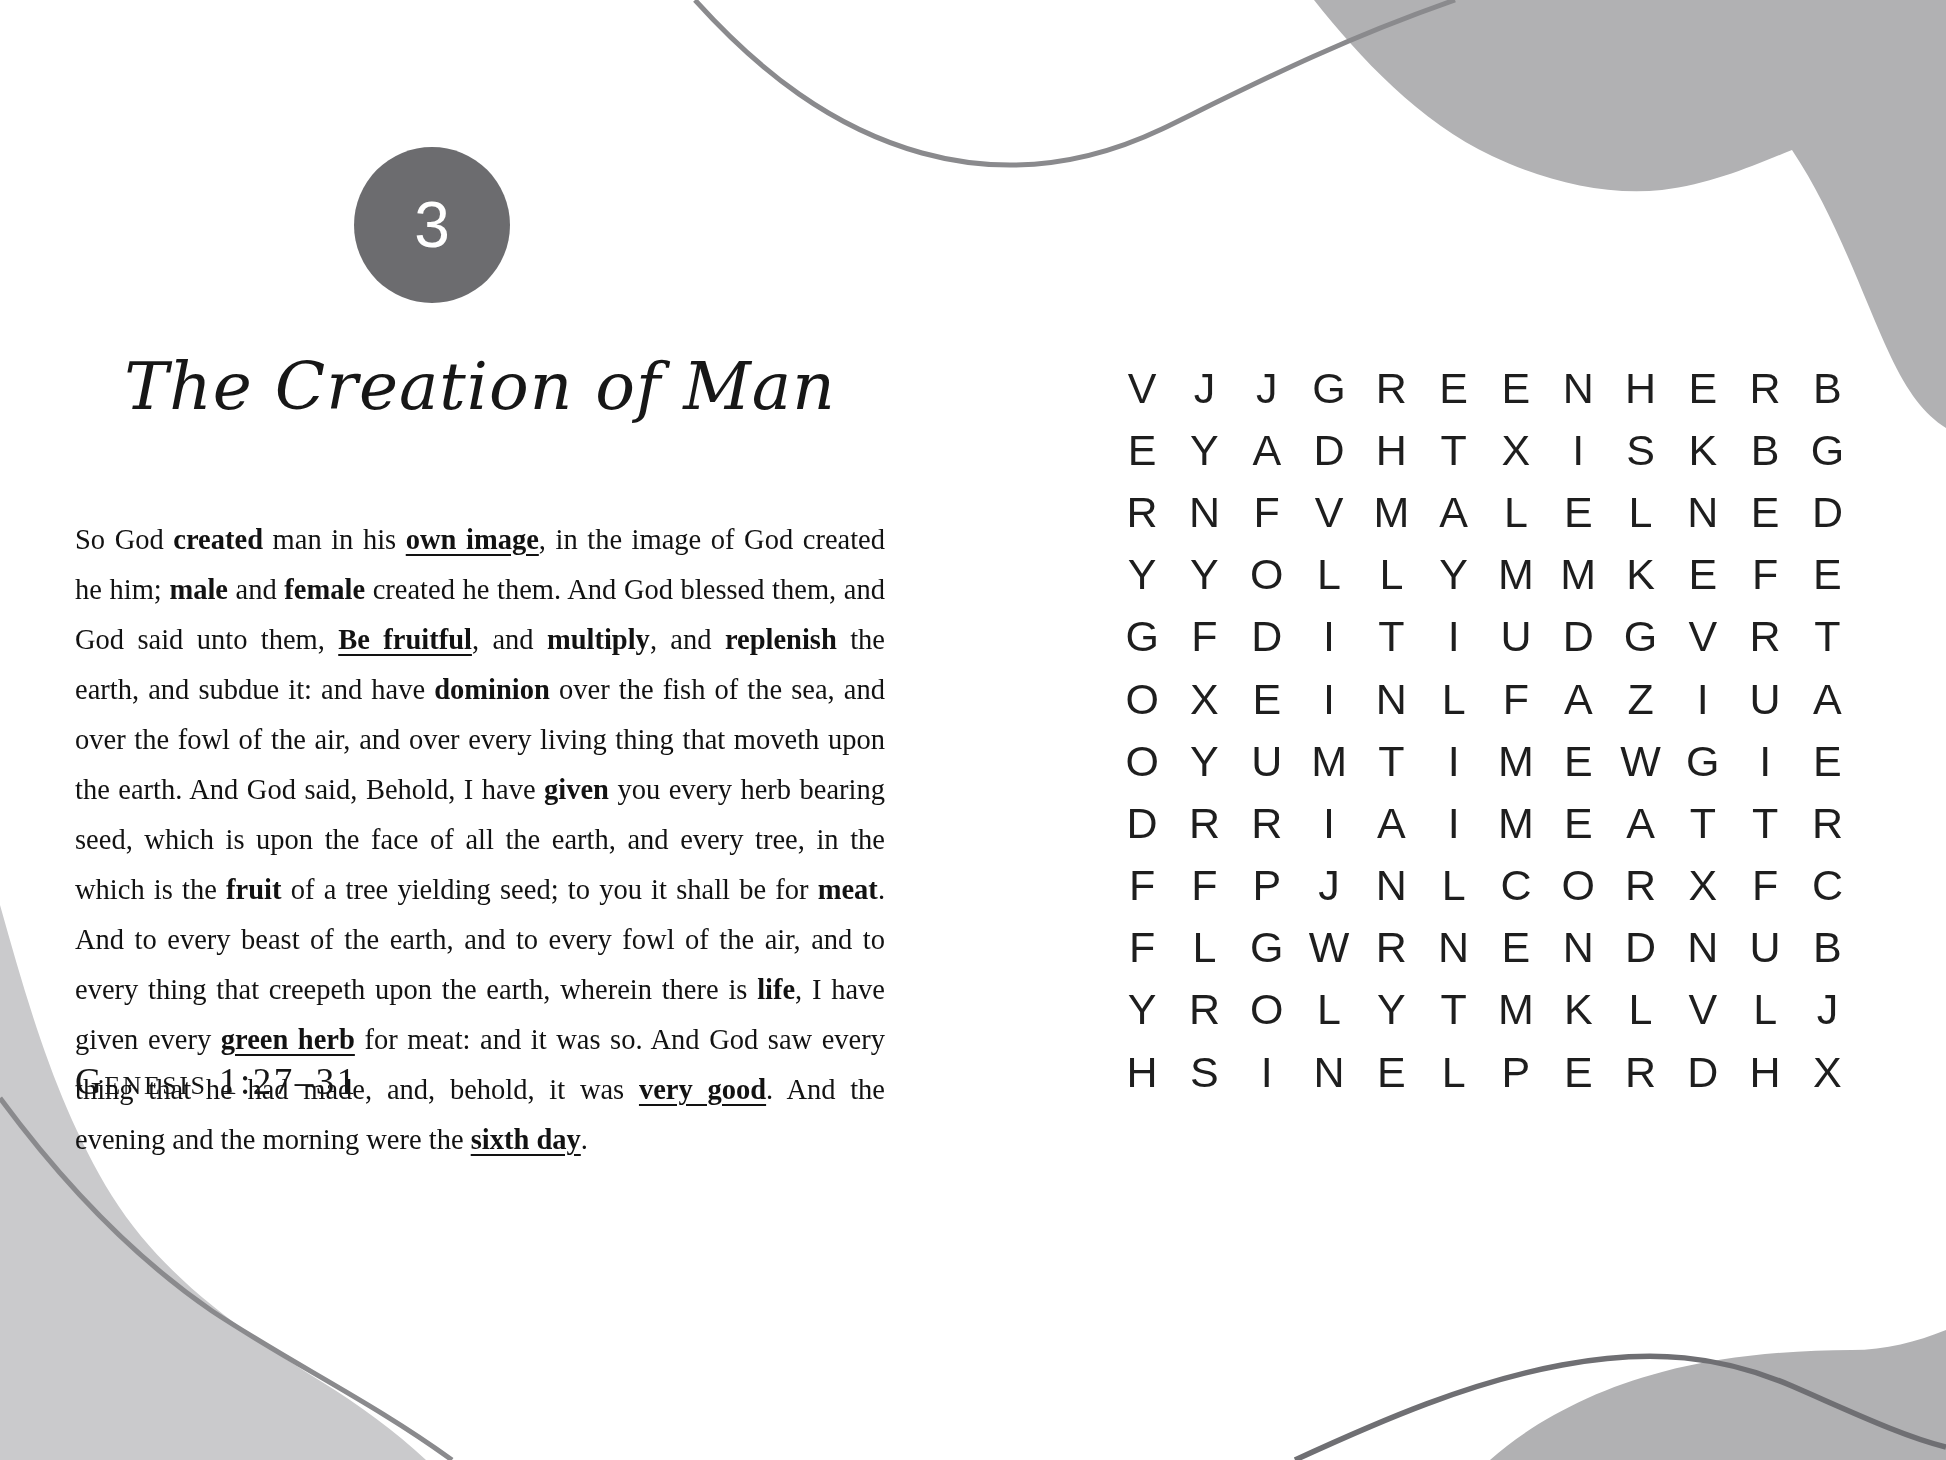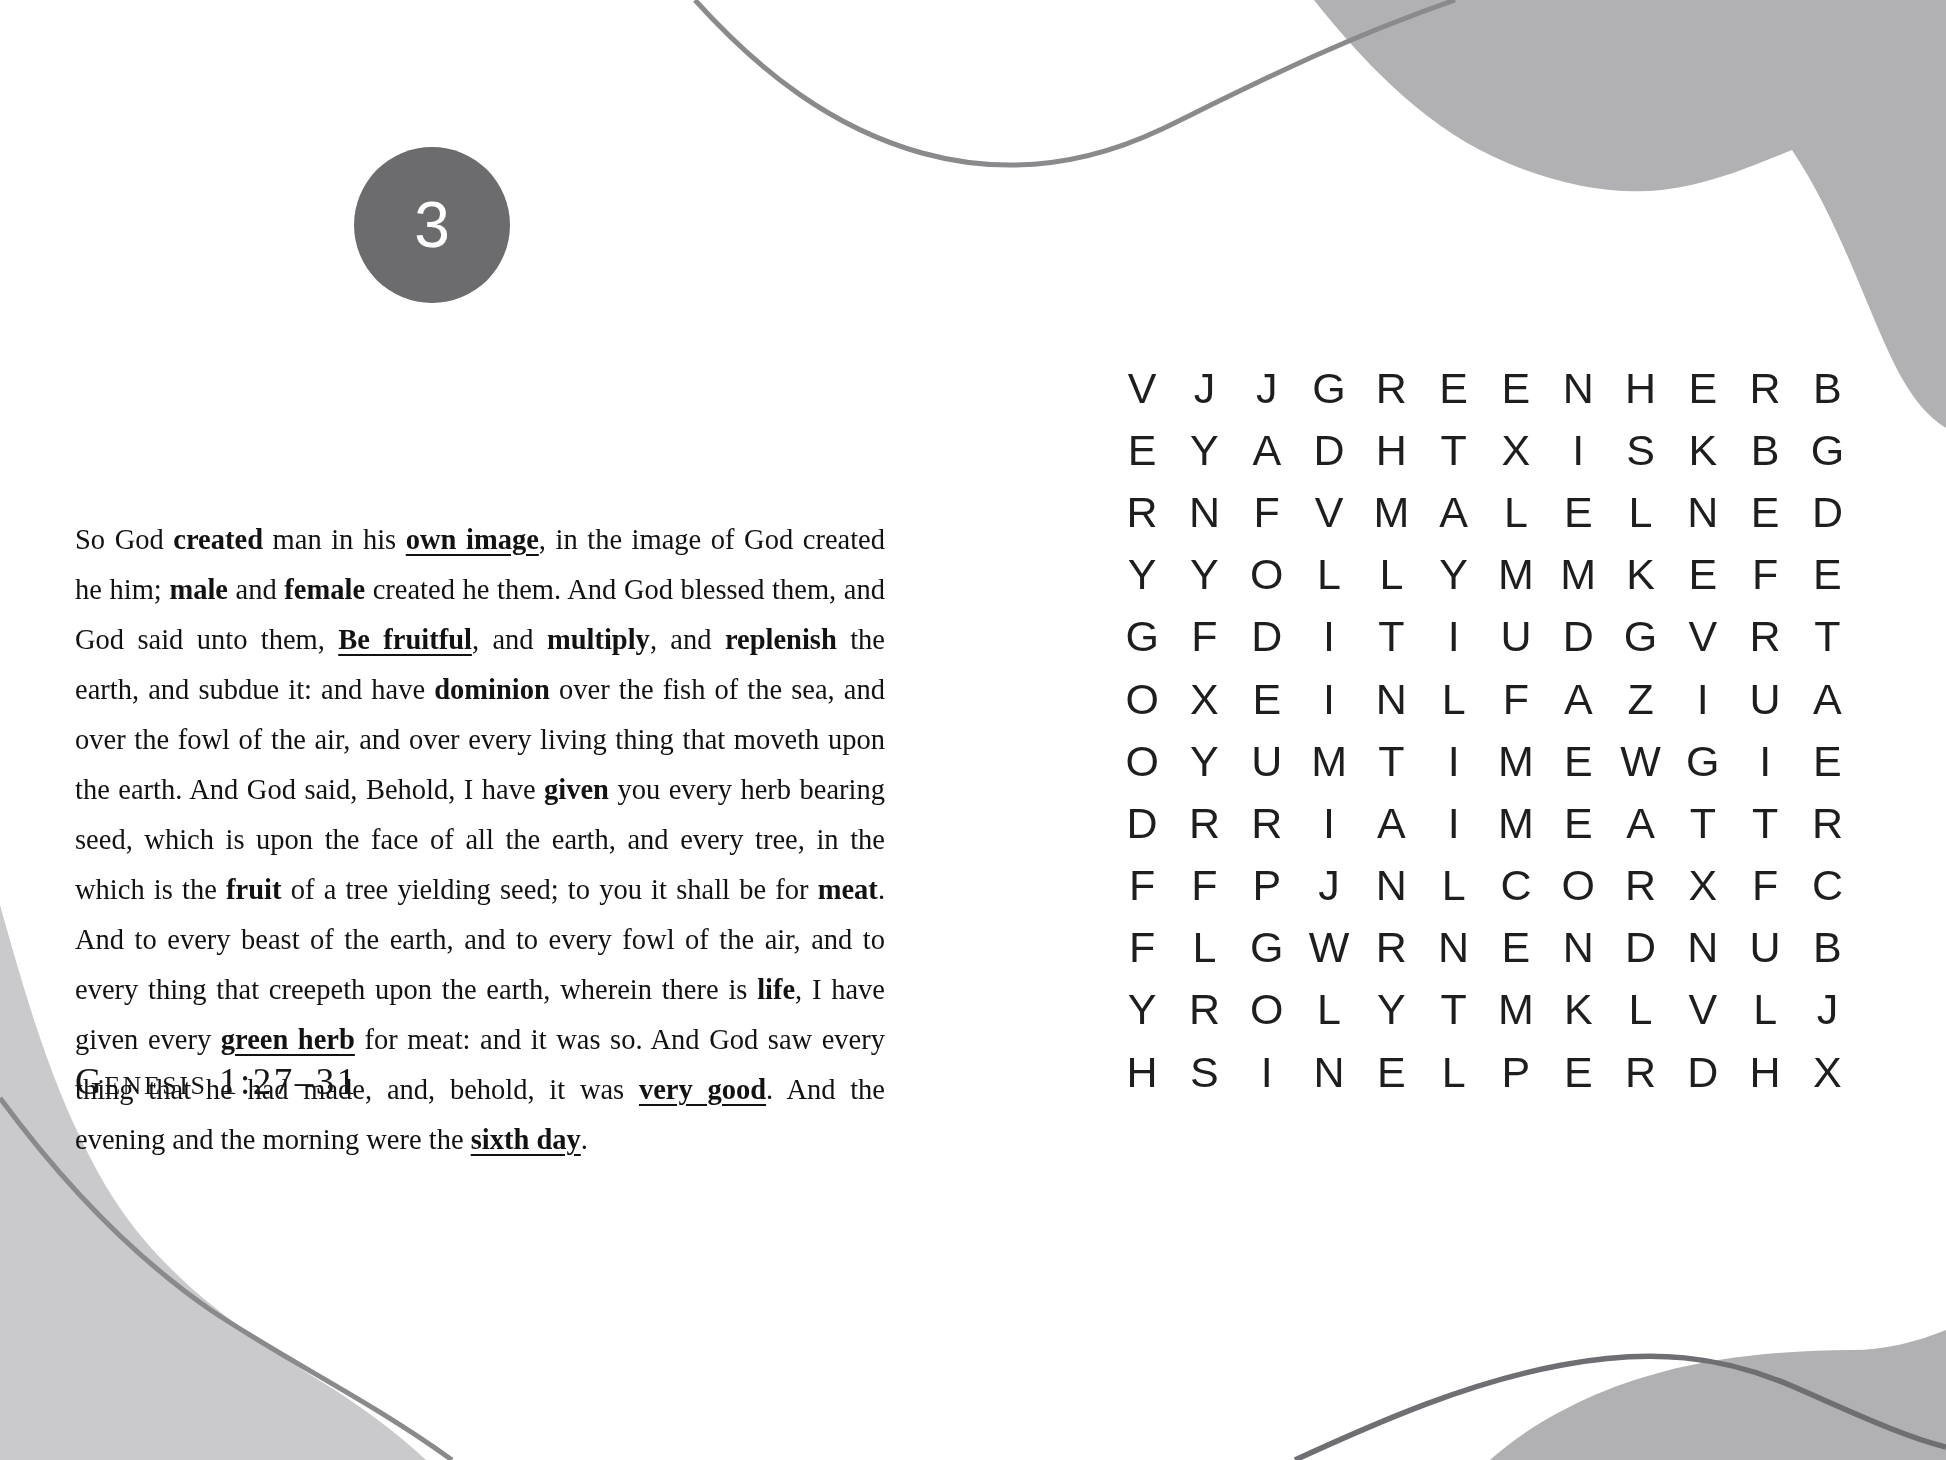--- a/index.html
+++ b/index.html
@@ -105,20 +105,21 @@
          C 1652,1348 1722,1356 1792,1386
          C 1852,1412 1902,1436 1946,1447"></path>
   </svg>
 
   <div class="content">
 
     <div class="chapter-circle">
       <span class="chapter-number">3</span>
     </div>
 
+    <div class="title">The Creation of Man</div>
 
     <p class="verse"><span>So God </span><span class="b">created</span><span> man in his </span><span class="b u">own image</span><span>, in the image of God created he him; </span><span class="b">male</span><span> and </span><span class="b">female</span><span> created he them. And God blessed them, and God said unto them, </span><span class="b u">Be fruitful</span><span>, and </span><span class="b">multiply</span><span>, and </span><span class="b">replenish</span><span> the earth, and subdue it: and have </span><span class="b">dominion</span><span> over the fish of the sea, and over the fowl of the air, and over every living thing that moveth upon the earth. And God said, Behold, I have </span><span class="b">given</span><span> you every herb bearing seed, which is upon the face of all the earth, and every tree, in the which is the </span><span class="b">fruit</span><span> of a tree yielding seed; to you it shall be for </span><span class="b">meat</span><span>. And to every beast of the earth, and to every fowl of the air, and to every thing that creepeth upon the earth, wherein there is </span><span class="b">life</span><span>, I have given every </span><span class="b u">green herb</span><span> for meat: and it was so. And God saw every thing that he had made, and, behold, it was </span><span class="b u">very good</span><span>. And the evening and the morning were the </span><span class="b u">sixth day</span><span>.</span></p>
 
     <div class="attribution">Genesis 1:27–31</div>
 
     <div class="letter-grid">
         <div class="cell">V</div>
         <div class="cell">J</div>
         <div class="cell">J</div>
         <div class="cell">G</div>

